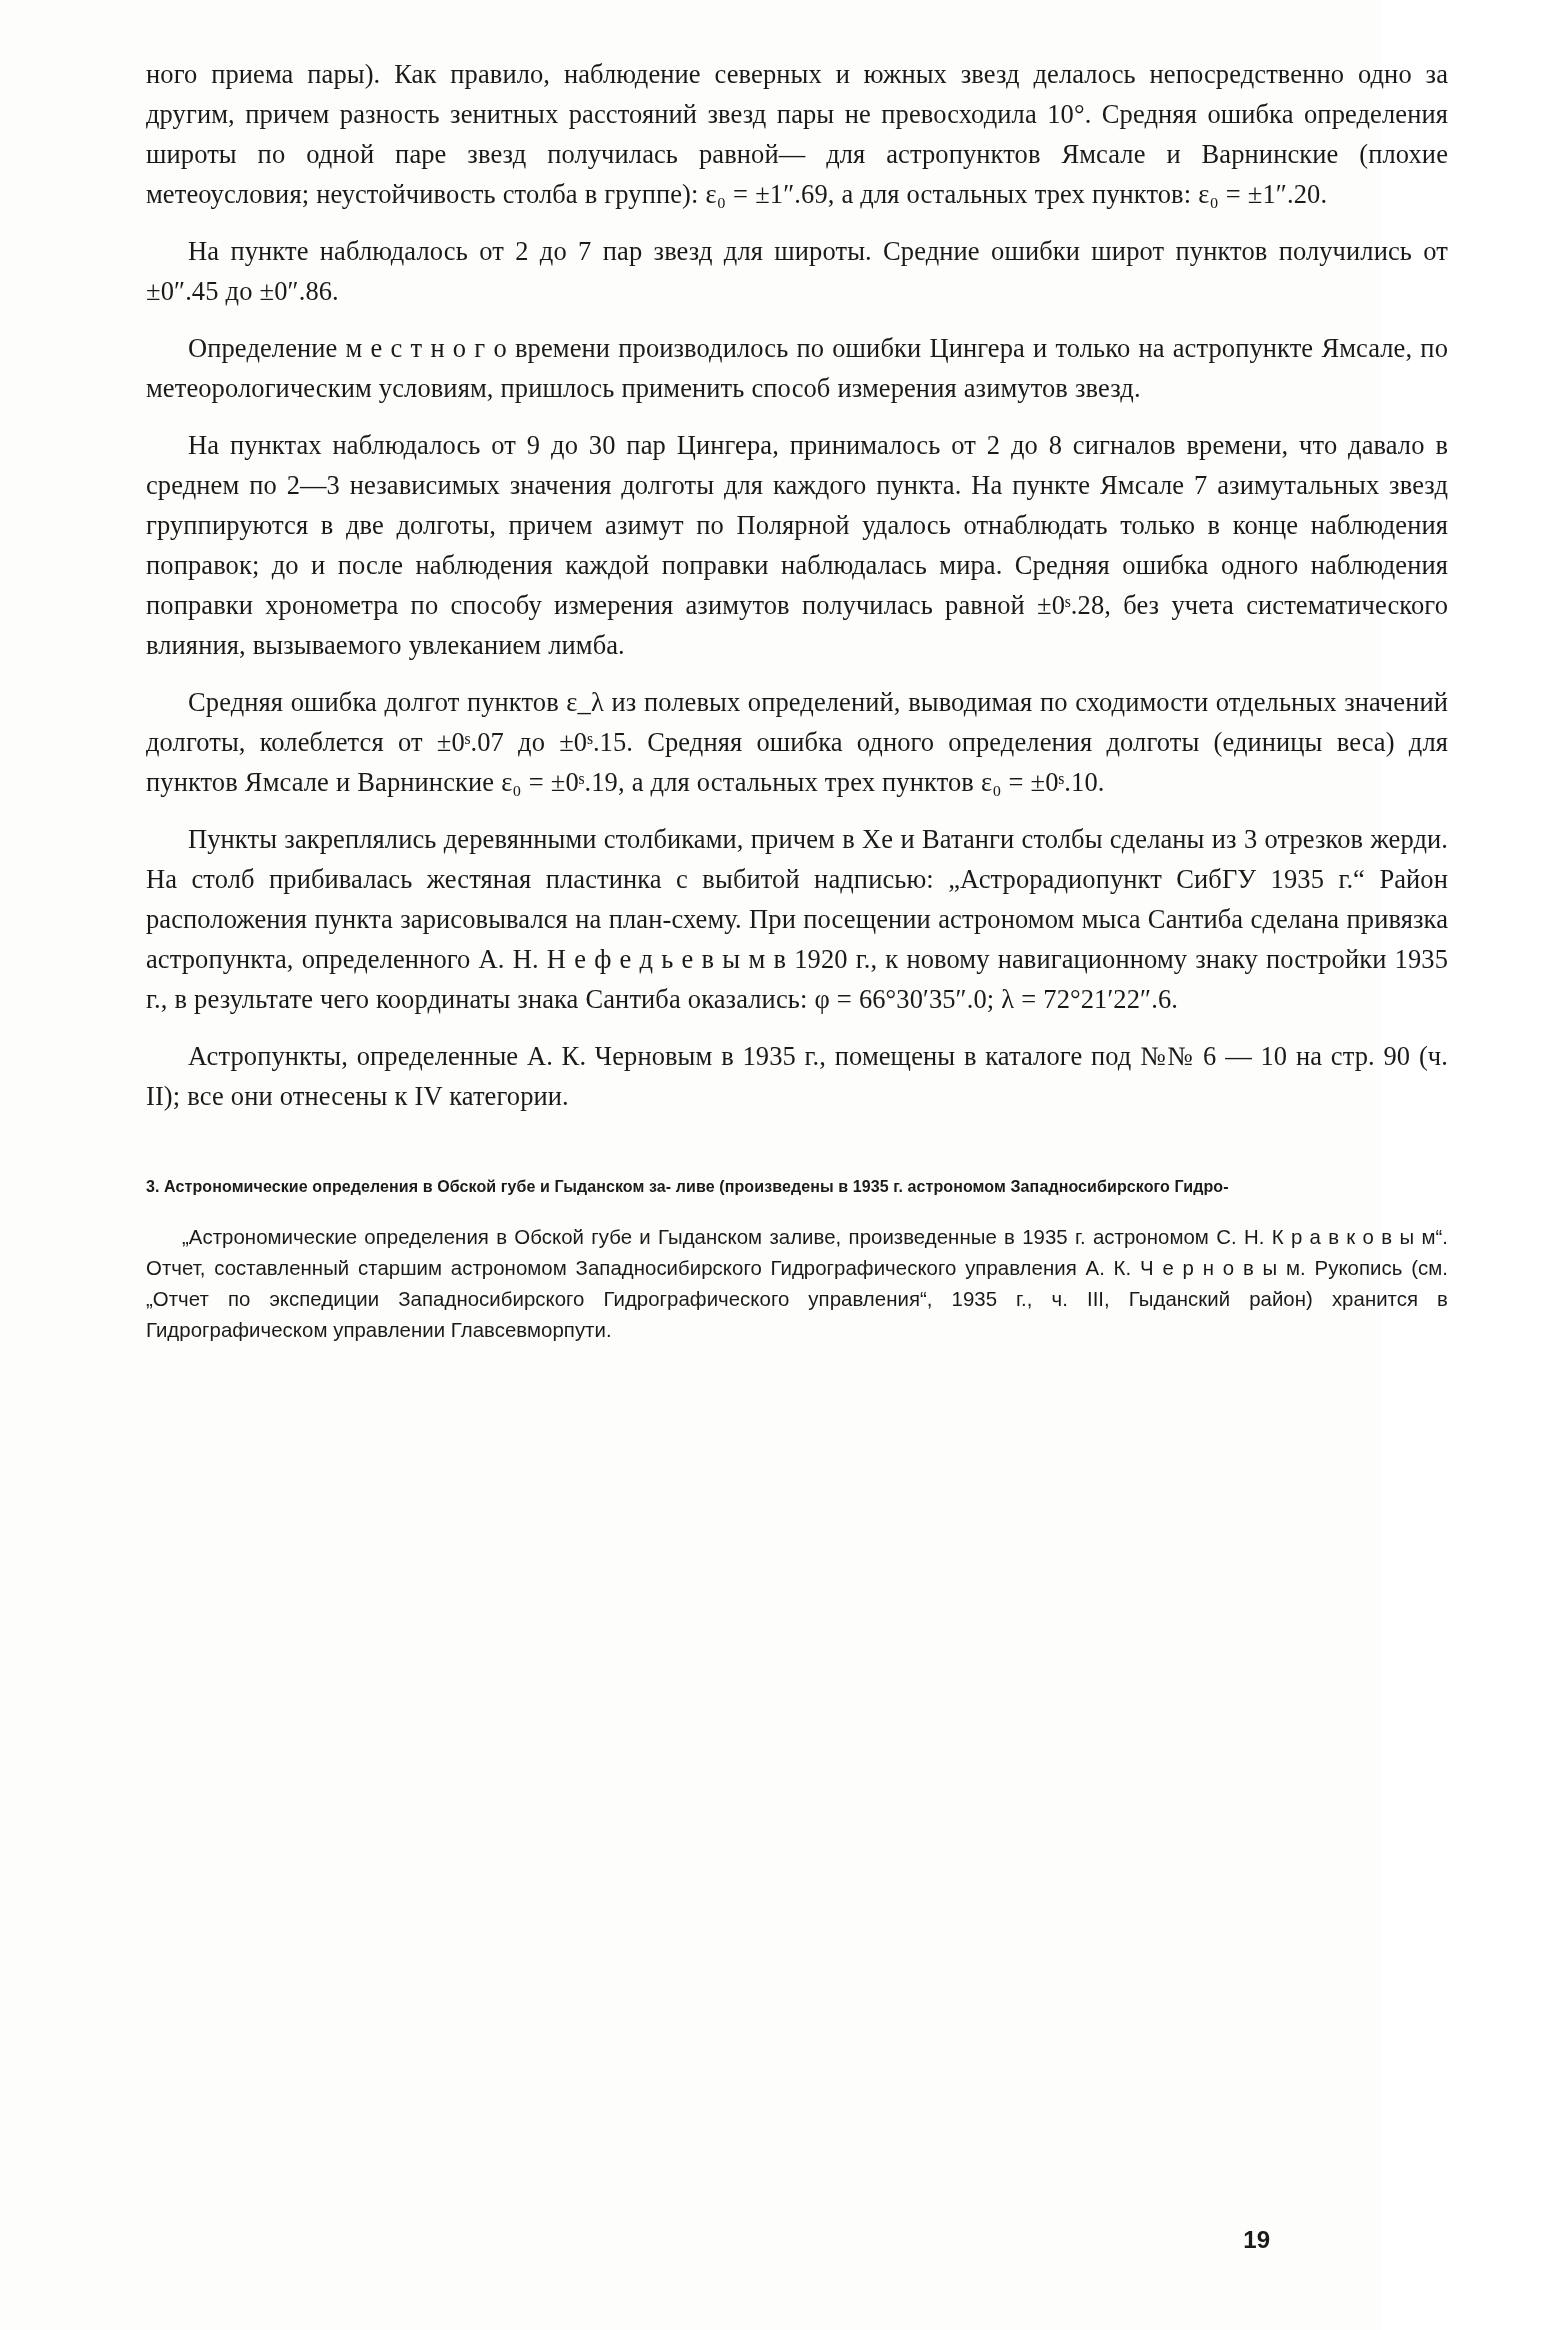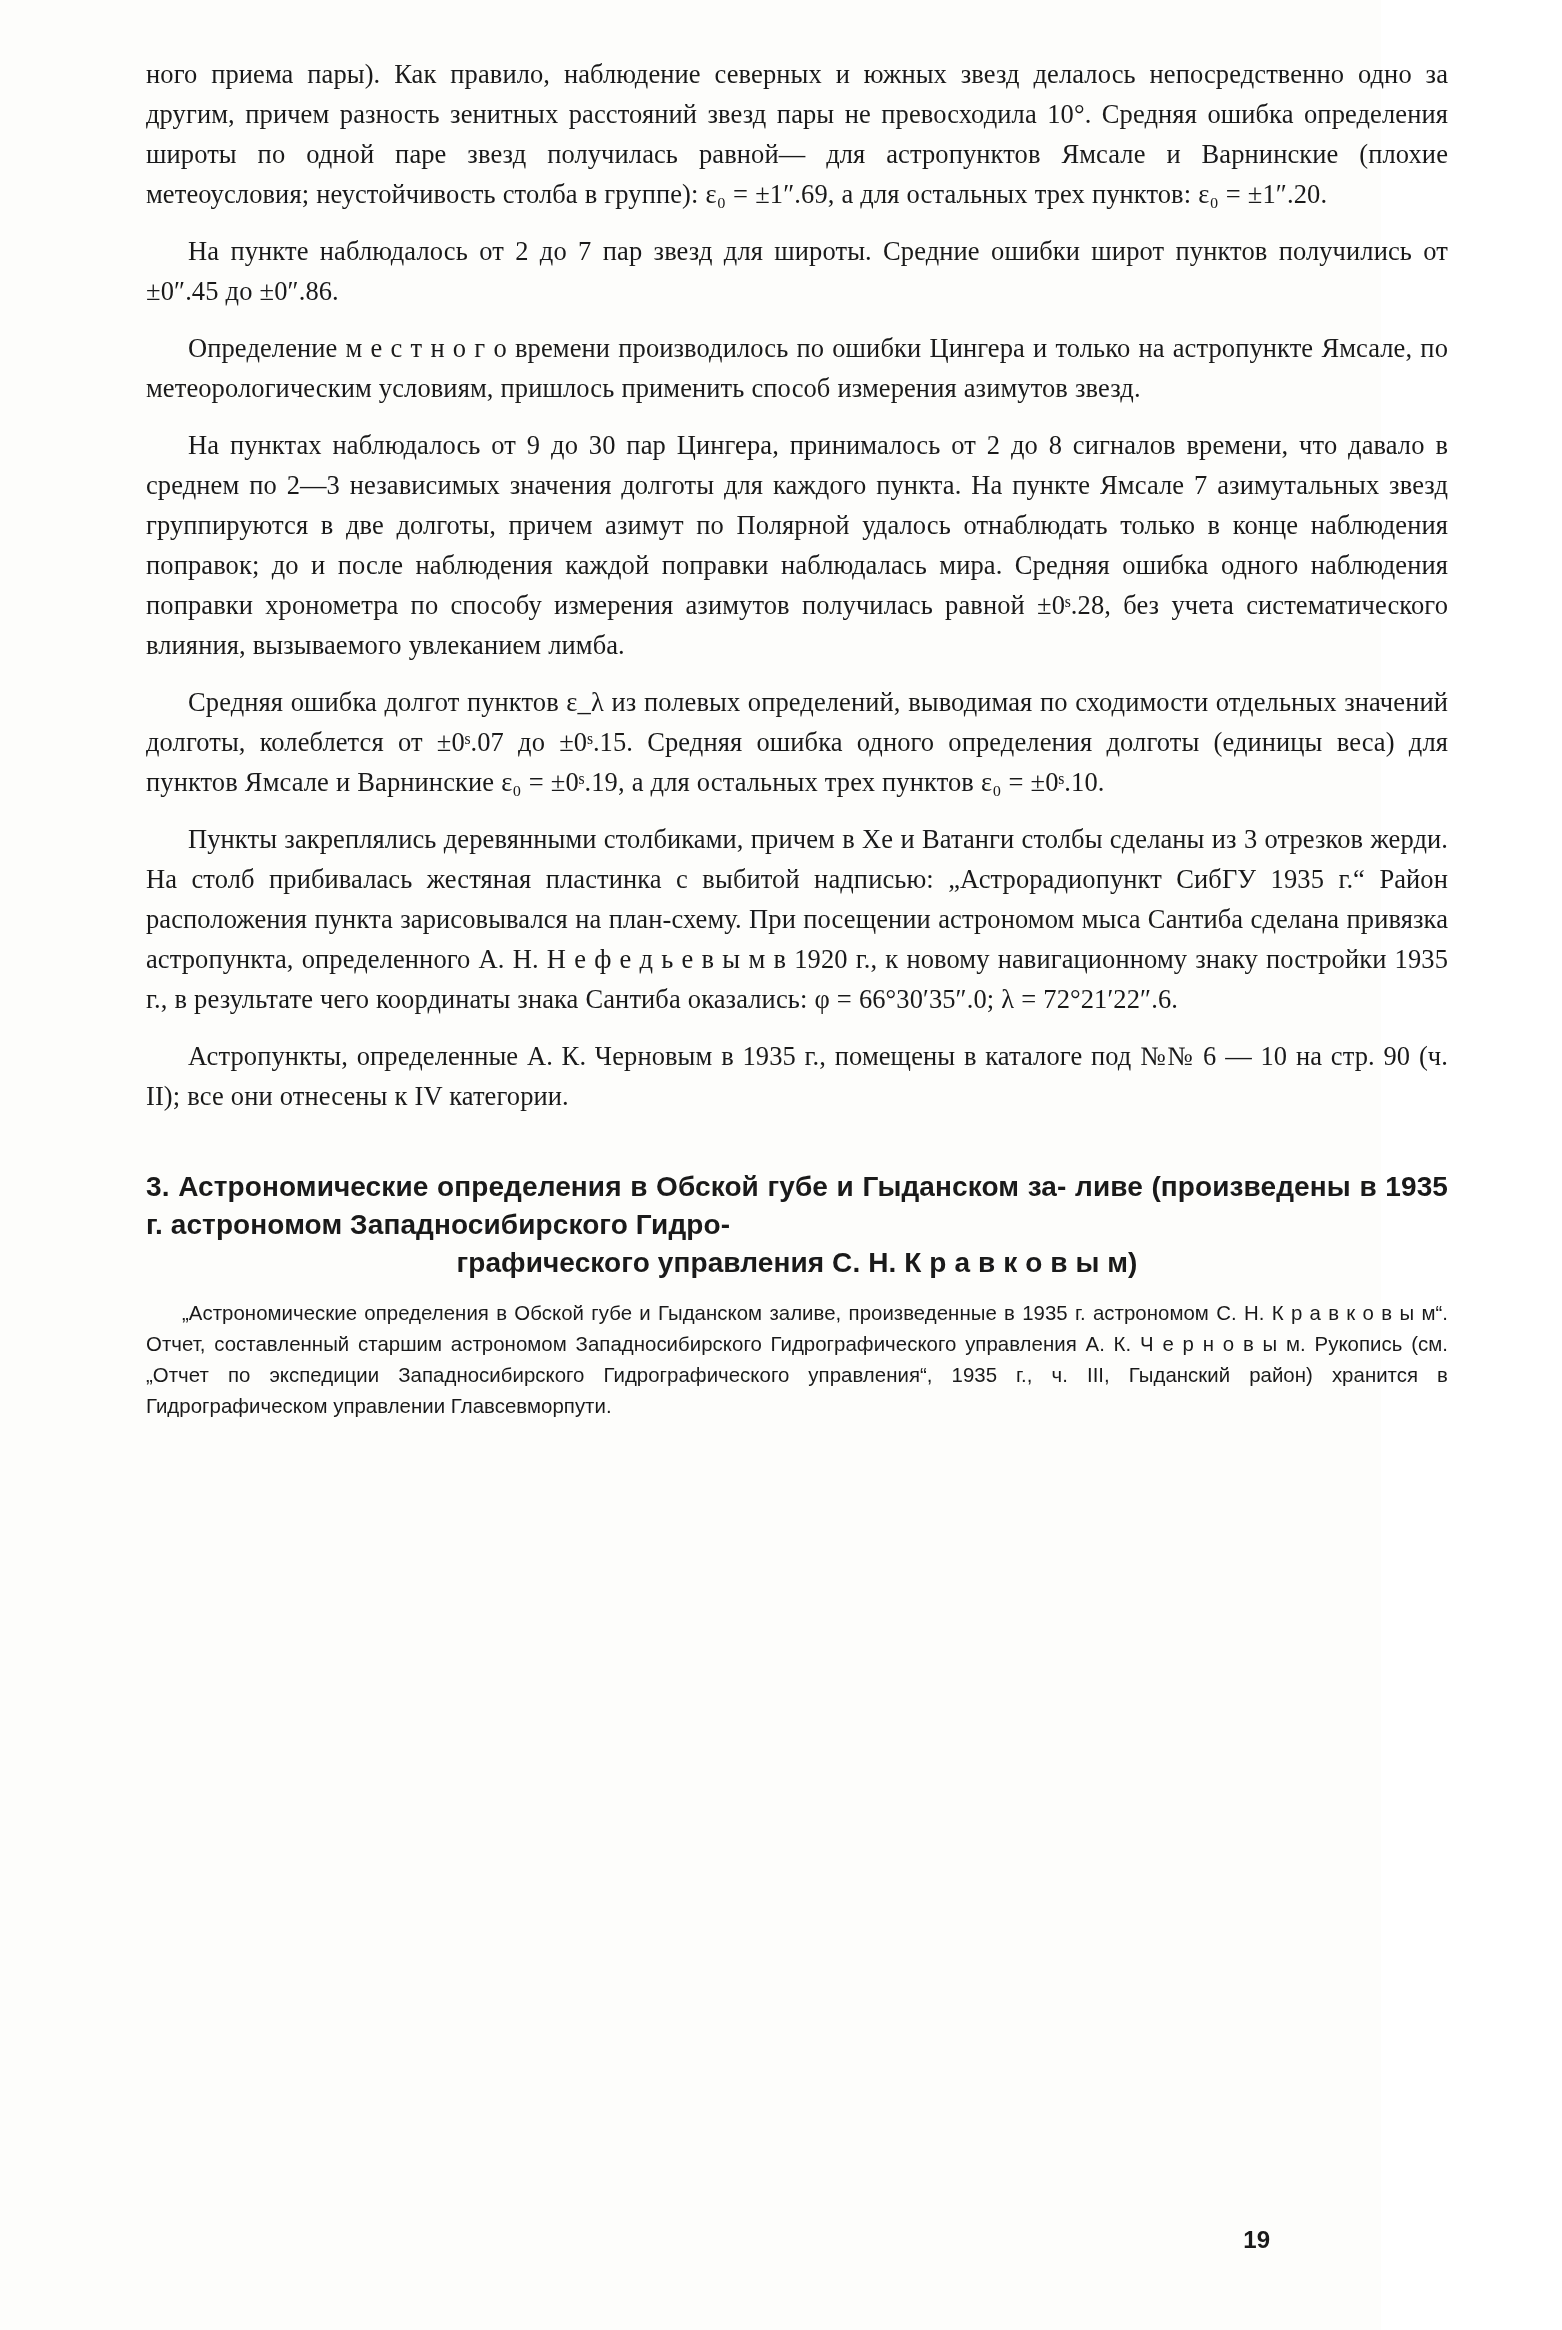--- a/index.html
+++ b/index.html
@@ -40,21 +40,21 @@
   p.body-par.first {
     text-indent: 0;
   }
   p.body-par + p.body-par {
     margin-top: 17px;
   }
   .sec-head {
     margin-top: 52px;
     font-family: "Liberation Sans", sans-serif;
     font-weight: bold;
-    font-size: 28px;
+    font-size: 16px;
     line-height: 38px;
     text-align: justify;
     letter-spacing: 0.1px;
   }
   .sec-head .line3 {
     display: block;
     text-align: center;
   }
   .note {
     margin-top: 16px;
@@ -90,21 +90,20 @@
     <p class="body-par">На пункте наблюдалось от 2 до 7 пар звезд для широты. Средние ошибки широт пунктов получились от ±0″.45 до ±0″.86.</p>
     <p class="body-par">Определение м е с т н о г о времени производилось по ошибки Цингера и только на астропункте Ямсале, по метеорологическим условиям, пришлось применить способ измерения азимутов звезд.</p>
     <p class="body-par">На пунктах наблюдалось от 9 до 30 пар Цингера, принималось от 2 до 8 сигналов времени, что давало в среднем по 2—3 независимых значения долготы для каждого пункта. На пункте Ямсале 7 азимутальных звезд группируются в две долготы, причем азимут по Полярной удалось отнаблюдать только в конце наблюдения поправок; до и после наблюдения каждой поправки наблюдалась мира. Средняя ошибка одного наблюдения поправки хронометра по способу измерения азимутов получилась равной ±0ˢ.28, без учета систематического влияния, вызываемого увлеканием лимба.</p>
     <p class="body-par">Средняя ошибка долгот пунктов ε_λ из полевых определений, выводимая по сходимости отдельных значений долготы, колеблется от ±0ˢ.07 до ±0ˢ.15. Средняя ошибка одного определения долготы (единицы веса) для пунктов Ямсале и Варнинские ε₀ = ±0ˢ.19, а для остальных трех пунктов ε₀ = ±0ˢ.10.</p>
     <p class="body-par">Пункты закреплялись деревянными столбиками, причем в Хе и Ватанги столбы сделаны из 3 отрезков жерди. На столб прибивалась жестяная пластинка с выбитой надписью: „Астрорадиопункт СибГУ 1935 г.“ Район расположения пункта зарисовывался на план-схему. При посещении астрономом мыса Сантиба сделана привязка астропункта, определенного А. Н. Н е ф е д ь е в ы м в 1920 г., к новому навигационному знаку постройки 1935 г., в результате чего координаты знака Сантиба оказались: φ = 66°30′35″.0; λ = 72°21′22″.6.</p>
     <p class="body-par">Астропункты, определенные А. К. Черновым в 1935 г., помещены в каталоге под №№ 6 — 10 на стр. 90 (ч. II); все они отнесены к IV категории.</p>
 
     <div class="sec-head">
       <span>3. Астрономические определения в Обской губе и Гыданском за-</span>
       <span>ливе (произведены в 1935 г. астрономом Западносибирского Гидро-</span>
-      <span class="line3">графического управления С. Н. К р а в к о в ы м)</span>
     </div>
 
     <div class="note">
       <span class="note-first-indent"></span><span>„Астрономические определения в Обской губе и Гыданском заливе, произведенные в 1935 г. астрономом С. Н. К р а в к о в ы м“. Отчет, составленный старшим астрономом Западносибирского Гидрографического управления А. К. Ч е р н о в ы м. Рукопись (см. „Отчет по экспедиции Западносибирского Гидрографического управления“, 1935 г., ч. III, Гыданский район) хранится в Гидрографическом управлении Главсевморпути.</span>
     </div>
 
 
   </div>
 
   <div class="pagenum">19</div>

